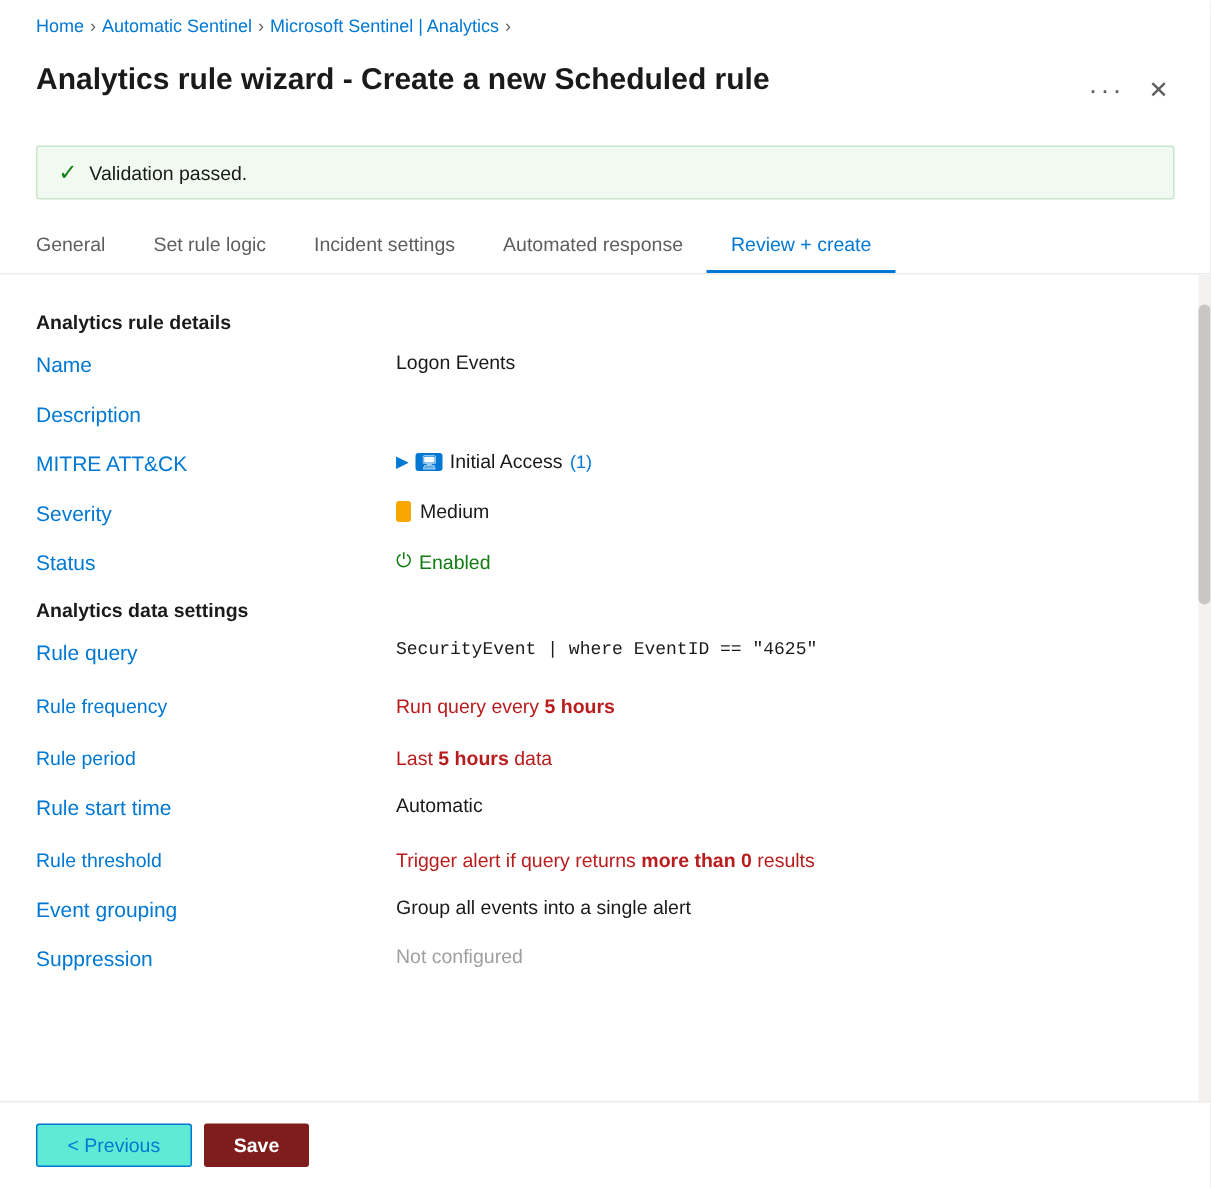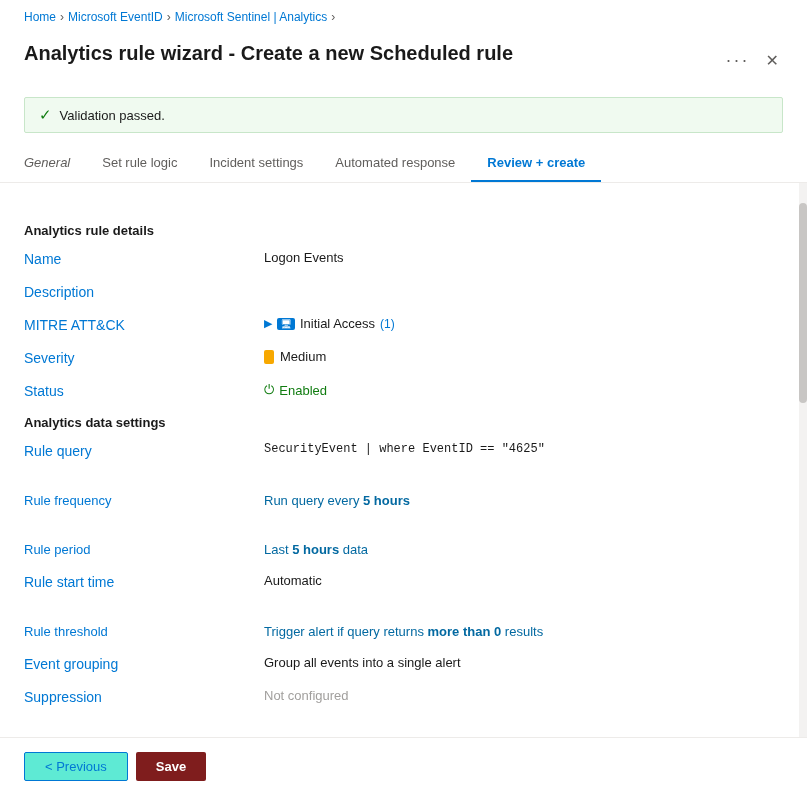--- a/index.html
+++ b/index.html
@@ -99,41 +99,40 @@
       white-space: nowrap;
       text-decoration: none;
       background: none;
       border-top: none;
       border-left: none;
       border-right: none;
     }
     .tab.active {
       color: #0078d4;
       border-bottom: 2px solid #0078d4;
-      font-weight: 700;
+      font-weight: 400;
     }
     .tab:first-child {
       padding-left: 0;
-      font-style: italic;
     }
     .content-area {
       flex: 1;
       padding: 0 24px;
       overflow-y: auto;
       position: relative;
     }
     .content-inner {
       padding: 16px 0;
     }
     .section-header {
       font-size: 13px;
       font-weight: 600;
       color: #1a1a1a;
       margin-bottom: 12px;
-      margin-top: 24px;
+      margin-top: 8px;
     }
     .field-row {
       display: flex;
       margin-bottom: 16px;
       align-items: flex-start;
     }
     .field-label {
       width: 240px;
       min-width: 240px;
       font-size: 14px;
@@ -244,33 +243,33 @@
       min-width: 240px;
       font-size: 13px;
       color: #0078d4;
       padding-top: 1px;
     }
     .two-line-value {
       flex: 1;
     }
     .two-line-value .sub-text {
       font-size: 13px;
-      color: #0369a1;
-      margin-top: 18px;
+      color: #b91c1c;
+      margin-top: 4px;
     }
   </style>
 </head>
 <body>
 
 <div class="dialog">
 
   <div class="breadcrumb">
     <a href="#">Home</a>
     <span>›</span>
-    <a href="#">Microsoft EventID</a>
+    <a href="#">Automatic Sentinel</a>
     <span>›</span>
     <a href="#">Microsoft Sentinel | Analytics</a>
     <span>›</span>
   </div>
 
   <div class="dialog-header">
     <div style="display:flex; flex-direction:column; flex:1;">
       <span class="dialog-title">Analytics rule wizard - Create a new Scheduled rule</span>
     </div>
     <div class="dialog-title-actions">

